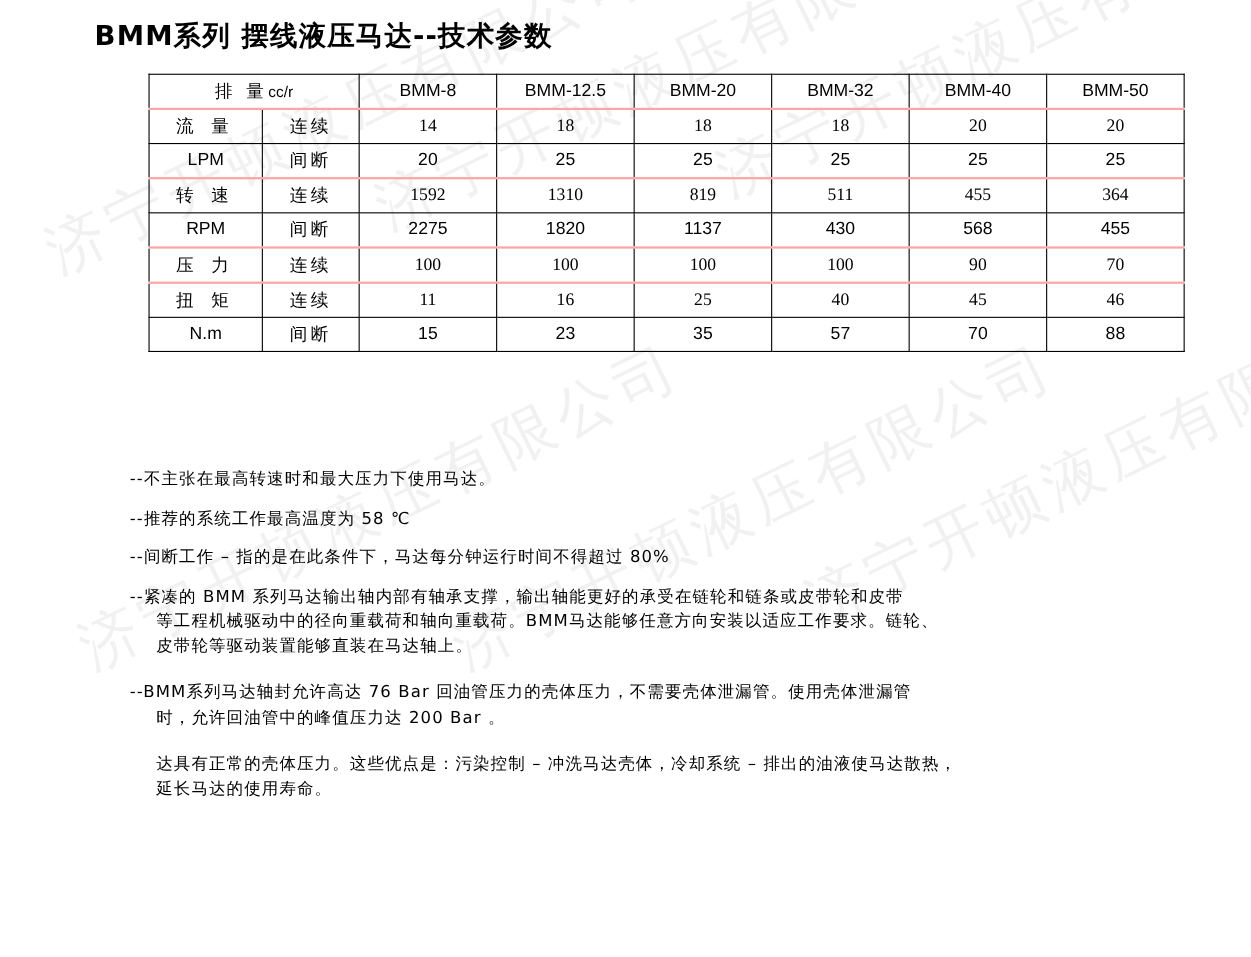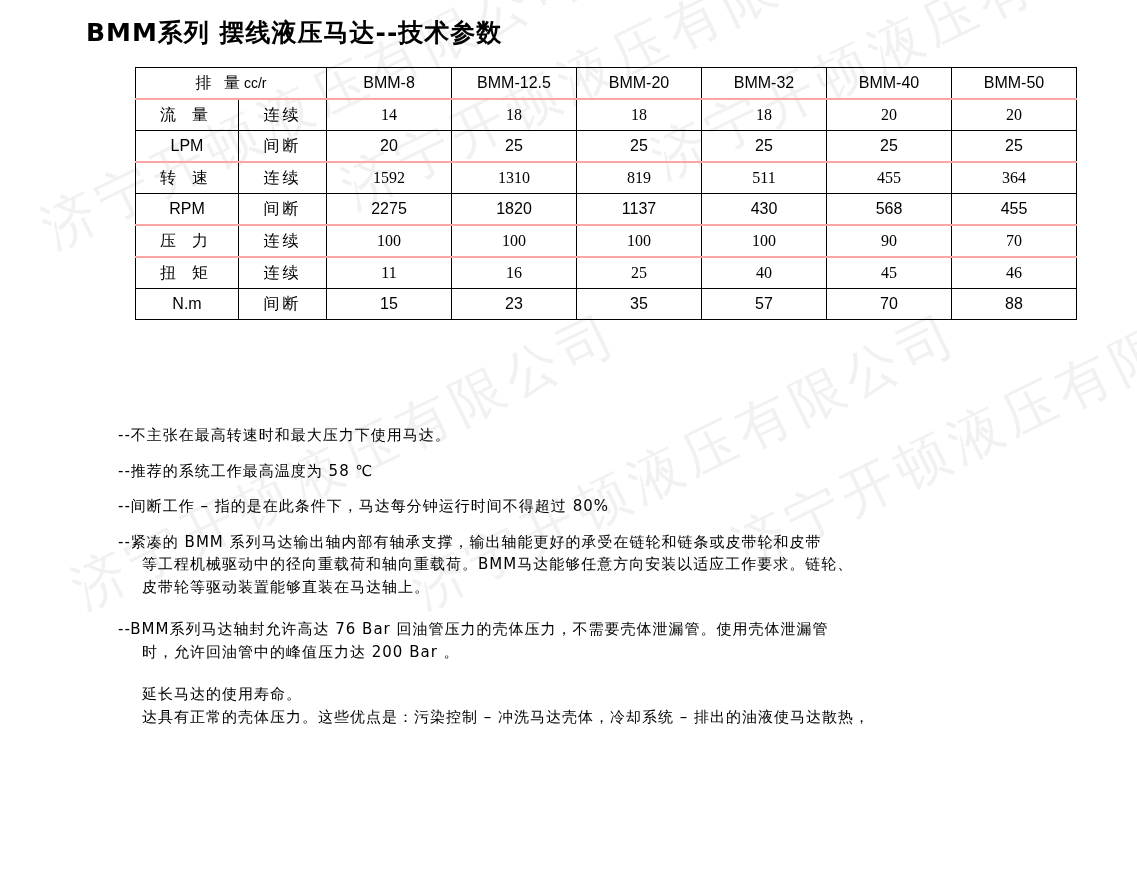--- a/index.html
+++ b/index.html
@@ -260,18 +260,18 @@
     <div class="note big">
       <span>--紧凑的 BMM 系列马达输出轴内部有轴承支撑，输出轴能更好的承受在链轮和链条或皮带轮和皮带</span>
       <span class="ind">等工程机械驱动中的径向重载荷和轴向重载荷。BMM马达能够任意方向安装以适应工作要求。链轮、</span>
       <span class="ind">皮带轮等驱动装置能够直装在马达轴上。</span>
     </div>
     <div class="note big">
       <span>--BMM系列马达轴封允许高达 76 Bar 回油管压力的壳体压力，不需要壳体泄漏管。使用壳体泄漏管</span>
       <span class="ind">时，允许回油管中的峰值压力达 200 Bar 。</span>
     </div>
     <div class="note big">
+      <span class="ind">达具有正常的壳体压力。这些优点是：污染控制 – 冲洗马达壳体，冷却系统 – 排出的油液使马达散热，</span>
       <span class="ind">延长马达的使用寿命。</span>
-      <span class="ind">达具有正常的壳体压力。这些优点是：污染控制 – 冲洗马达壳体，冷却系统 – 排出的油液使马达散热，</span>
     </div>
   </div>
 
 </div>
 
 </body></html>

